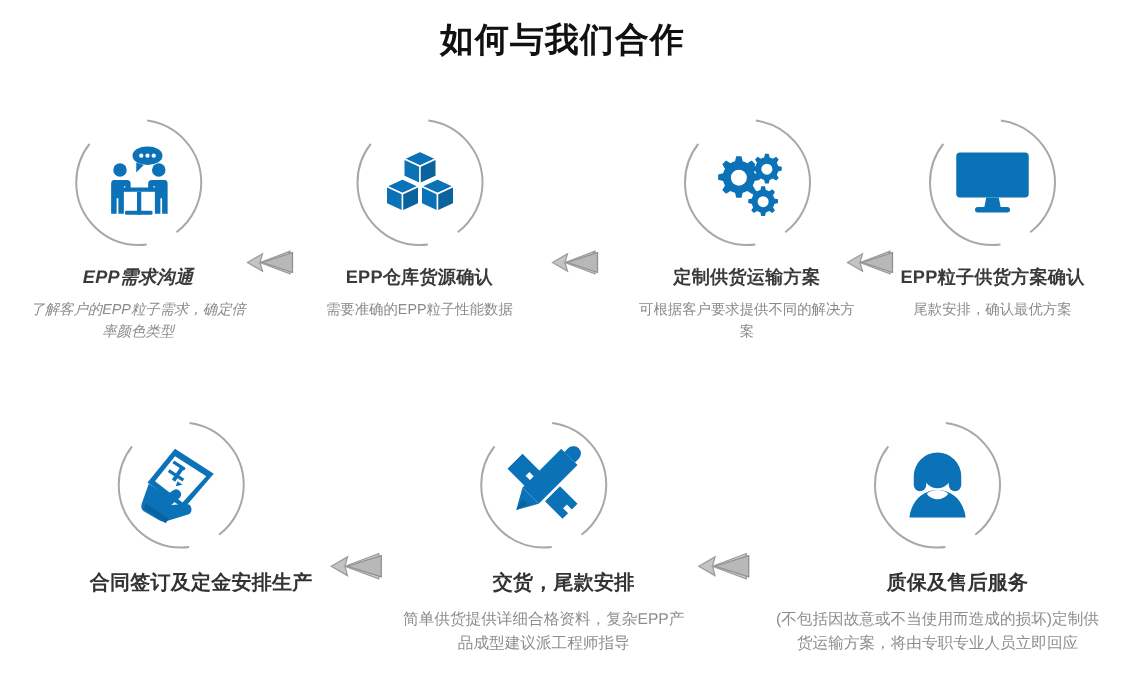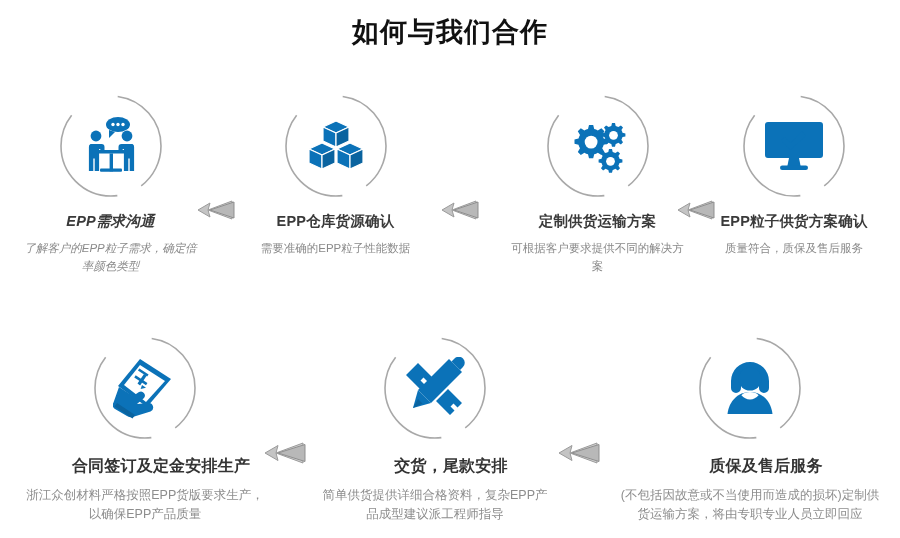--- a/index.html
+++ b/index.html
@@ -161,21 +161,21 @@
         <g fill="#0b72b8">
           <path d="M5 4 h52 a3 3 0 0 1 3 3 v30 a3 3 0 0 1 -3 3 h-52 a3 3 0 0 1 -3 -3 v-30 a3 3 0 0 1 3 -3 z
                    M6.5 8.5 h49 v24 h-49 z"></path>
           <polygon points="22,19 27.5,25 39,13 43,17.5 27.5,32 18,22"></polygon>
           <path d="M26 40 h10 l1.6 8 h-13.2 z"></path>
           <rect x="17" y="47.5" width="28" height="4.5" rx="2.2"></rect>
         </g>
       </svg>
     </div>
     <div class="step-title">EPP粒子供货方案确认</div>
-    <div class="step-desc" style="width:190px;">质量符合，质保及售后服务</div>
+    <div class="step-desc" style="width:190px;">尾款安排，确认最优方案</div>
   </div>
 
   <div class="step r2" style="left:0px; width:290px;">
     <div class="icon-wrap">
       <svg class="ring" width="108" height="108" viewBox="0 0 108 108">
         <circle cx="54" cy="54" r="50" fill="none" stroke="#a8a8a8" stroke-width="1.6" stroke-dasharray="118 26 118 52" stroke-dashoffset="72" stroke-linecap="butt"></circle>
       </svg>
       <svg class="icon-svg" width="64" height="62" viewBox="0 0 64 62">
         <g fill="#0b72b8">
           <path d="M27 2 L58 22 L34 50 L5 29 Z"></path>
@@ -185,21 +185,20 @@
             <rect x="21" y="22" width="14" height="2.6" transform="rotate(33 28 23)"></rect>
             <path d="M31 17 l2.6 1.8 l-6.5 9.6 l-2.6 -1.8 z"></path>
             <path d="M29 28 l4 2.8 l-5.4 1.2 z"></path>
           </g>
           <path d="M6 30 l14 9 l6 -4 a4 4 0 0 1 5 6 l-7 6 l12 -1 a4.5 4.5 0 0 1 1.5 8.6 l-17 5.2 a8 8 0 0 1 -6.5 -0.9 L2 52 a5 5 0 0 1 -1.5 -6.5 z" fill="#0b72b8"></path>
           <path d="M4 46 l18 12 l-2.5 3.5 l-18 -12 z" fill="#0a639f"></path>
         </g>
       </svg>
     </div>
     <div class="step-title">合同签订及定金安排生产</div>
-    <div class="step-desc" style="width:246px;">浙江众创材料严格按照EPP货版要求生产，以确保EPP产品质量</div>
   </div>
 
   <div class="arrow" style="left:263px; top:440px;">
     <svg width="44" height="26" viewBox="0 0 44 26">
       <polygon points="2,13 15,5.5 13,13 15,20.5" fill="#c4c4c4" stroke="#9b9b9b" stroke-width="1"></polygon>
       <polygon points="13,13 40,3 40,6.5 24,13 40,19.5 40,23" fill="#d0d0d0" stroke="#9b9b9b" stroke-width="1"></polygon>
       <polygon points="15,13 42,4.5 42,21.5" fill="#b8b8b8" stroke="#8f8f8f" stroke-width="1"></polygon>
     </svg>
   </div>
 

